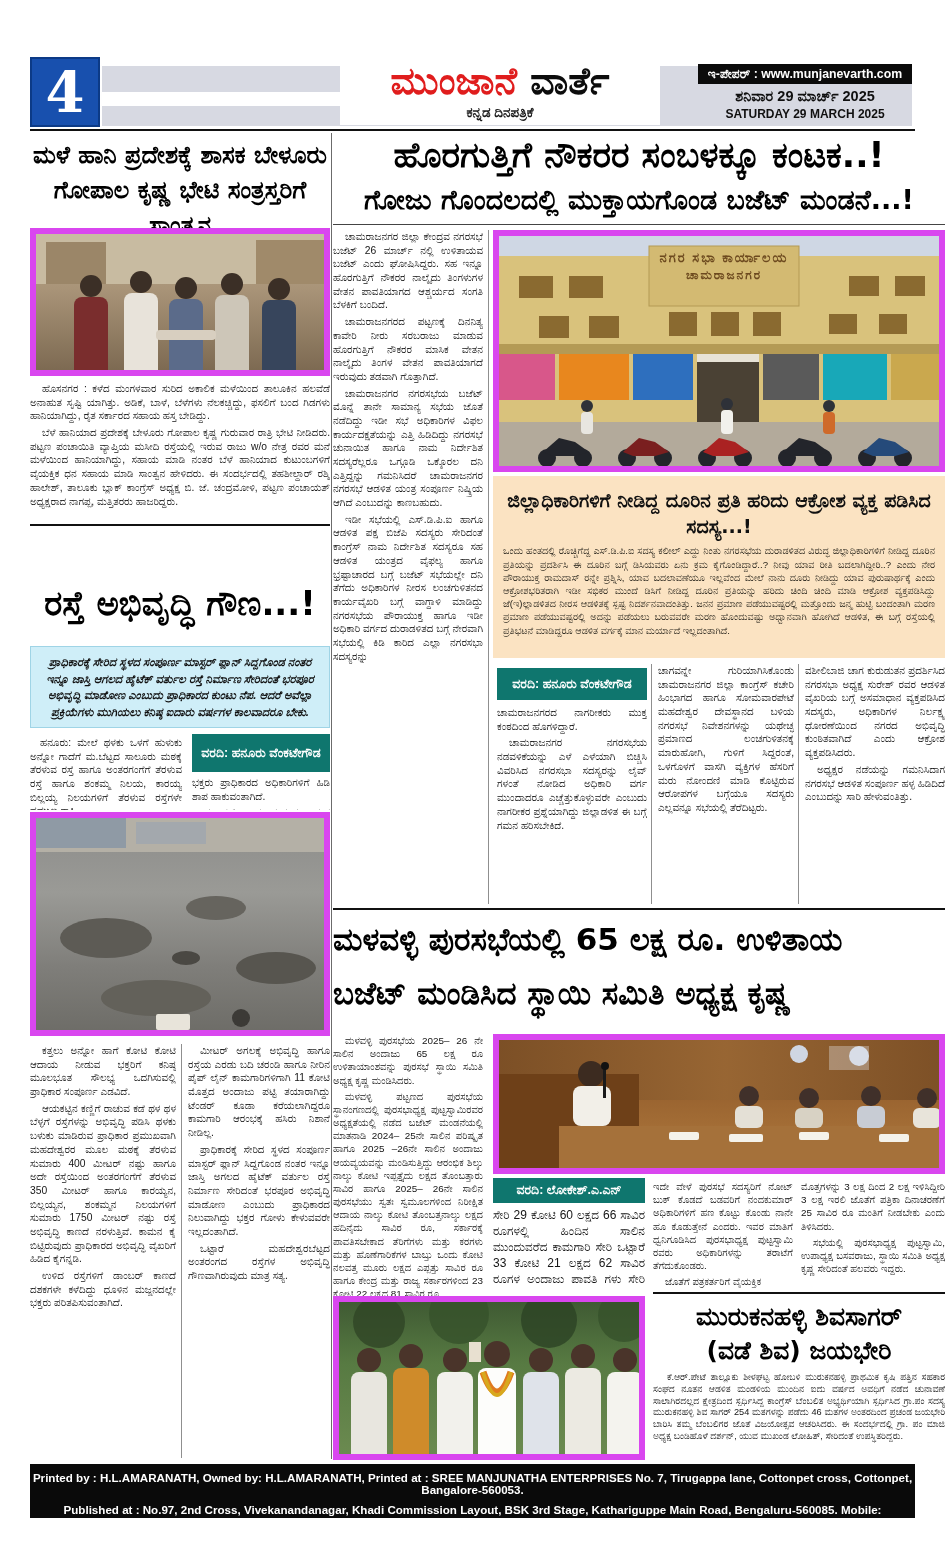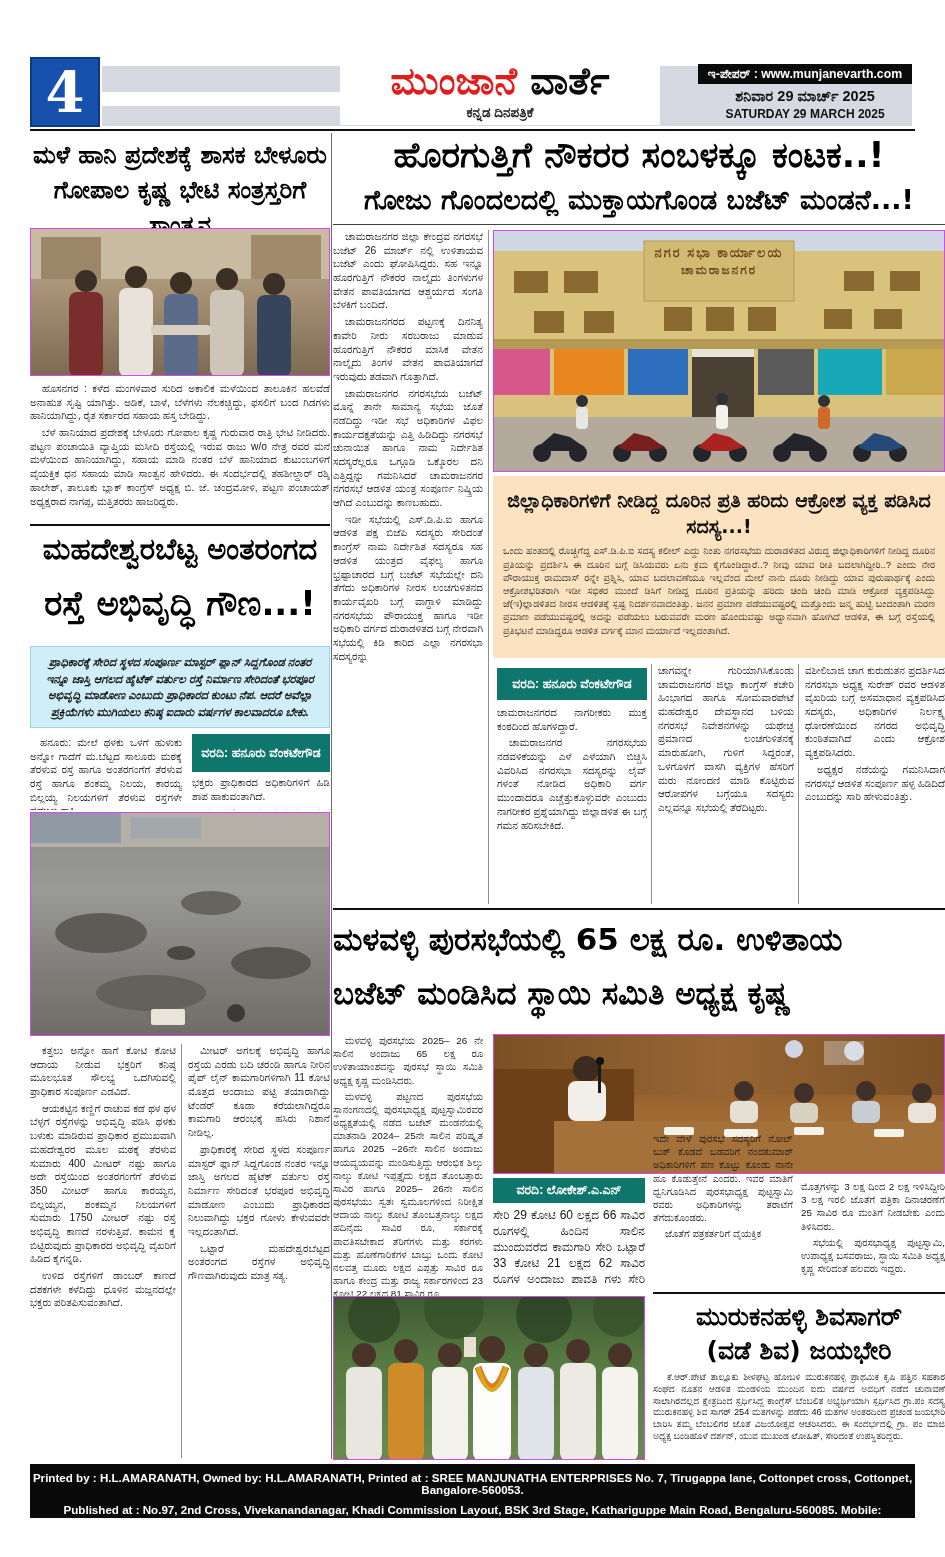--- a/index.html
+++ b/index.html
@@ -6,21 +6,21 @@
   .page{position:relative;width:945px;height:1557px;background:#ffffff;margin:0 auto;
         font-family:"Liberation Sans",sans-serif;color:#111;overflow:hidden;}
   .abs{position:absolute;}
   .bt{font-size:10.3px;line-height:1.33;text-align:justify;color:#151515;overflow:hidden;}
   .bt p{margin:0 0 3px 0;text-indent:12px;}
   .hl{font-weight:bold;color:#000;text-align:center;font-family:"DejaVu Sans",sans-serif;}
   .vline{width:1px;background:#8f8f8f;}
   .hrule{background:#111;}
   .byline{background:#0f766e;color:#fff;font-weight:bold;display:flex;align-items:center;
           justify-content:center;text-align:center;font-size:12.5px;line-height:1.2;padding:2px 4px;box-sizing:border-box;}
-  .photo{overflow:hidden;border:1px solid #d946ef;box-sizing:border-box;}
+  .photo{overflow:hidden;border:6px solid #d946ef;box-sizing:border-box;}
   .standfirst{background:#cfeef8;border:1px solid #9fd4e6;font-style:italic;font-weight:bold;
               font-size:11.4px;line-height:1.45;text-align:center;padding:7px 8px;box-sizing:border-box;}
   .quotebox{background:#fbe3c2;box-sizing:border-box;padding:10px 10px;}
   .quotebox .qt{font-weight:bold;font-size:19px;line-height:1.35;text-align:center;color:#101010;
                 font-family:"DejaVu Sans",sans-serif;margin:2px 0 5px;}
   .quotebox .qb{font-size:9.6px;line-height:1.38;text-align:justify;color:#232018;}
   .footer{background:#0a0a0a;color:#fff;text-align:center;font-weight:bold;
           font-size:11.6px;line-height:1.0;box-sizing:border-box;padding-top:8px;}
   .footer div{margin-bottom:9px;}
   .signline{font-weight:bold;color:#6d4a1f;text-align:center;letter-spacing:2px;}
@@ -76,21 +76,20 @@
       <rect x="120" y="96" width="60" height="10" rx="4" fill="#d8cfc0"></rect>
     </svg>
   </div>
 
   <div class="abs bt" style="left:30px;top:382px;width:300px;height:138px;">
     <p>ಹೊಸನಗರ : ಕಳೆದ ಮಂಗಳವಾರ ಸುರಿದ ಅಕಾಲಿಕ ಮಳೆಯಿಂದ ತಾಲೂಕಿನ ಹಲವೆಡೆ ಅನಾಹುತ ಸೃಷ್ಟಿ ಯಾಗಿತ್ತು. ಅಡಿಕೆ, ಬಾಳೆ, ಬೆಳೆಗಳು ನೆಲಕಚ್ಚಿದ್ದು, ಫಸಲಿಗೆ ಬಂದ ಗಿಡಗಳು ಹಾನಿಯಾಗಿದ್ದು, ರೈತ ಸರ್ಕಾರದ ಸಹಾಯ ಹಸ್ತ ಬೇಡಿದ್ದು.</p>
     <p>ಬೆಳೆ ಹಾನಿಯಾದ ಪ್ರದೇಶಕ್ಕೆ ಬೇಳೂರು ಗೋಪಾಲ ಕೃಷ್ಣ ಗುರುವಾರ ರಾತ್ರಿ ಭೇಟಿ ನೀಡಿದರು. ಪಟ್ಟಣ ಪಂಚಾಯಿತಿ ವ್ಯಾಪ್ತಿಯ ಮಸೀದಿ ರಸ್ತೆಯಲ್ಲಿ ಇರುವ ರಾಜು w/o ನೇತ್ರ ರವರ ಮನೆ ಮಳೆಯಿಂದ ಹಾನಿಯಾಗಿದ್ದು, ಸಹಾಯ ಮಾಡಿ ನಂತರ ಬೆಳೆ ಹಾನಿಯಾದ ಕುಟುಂಬಗಳಿಗೆ ವೈಯಕ್ತಿಕ ಧನ ಸಹಾಯ ಮಾಡಿ ಸಾಂತ್ವನ ಹೇಳಿದರು. ಈ ಸಂದರ್ಭದಲ್ಲಿ ತಹಶೀಲ್ದಾರ್ ರಶ್ಮಿ ಹಾಲೇಶ್, ತಾಲೂಕು ಬ್ಲಾಕ್ ಕಾಂಗ್ರೆಸ್ ಅಧ್ಯಕ್ಷ ಬಿ. ಜೆ. ಚಂದ್ರಮೋಳಿ, ಪಟ್ಟಣ ಪಂಚಾಯತ್ ಅಧ್ಯಕ್ಷರಾದ ನಾಗಪ್ಪ, ಮತ್ತಿತರರು ಹಾಜರಿದ್ದರು.</p>
   </div>
   <div class="abs hrule" style="left:30px;top:524px;width:300px;height:2px;"></div>
 
-  <div class="abs hl" style="left:30px;top:532px;width:300px;font-size:29px;line-height:1.2;">ಮಹದೇಶ್ವರಬೆಟ್ಟ ಅಂತರಂಗದ</div>
   <div class="abs hl" style="left:30px;top:576px;width:300px;font-size:34px;line-height:1.6;">ರಸ್ತೆ ಅಭಿವೃದ್ಧಿ ಗೌಣ...!</div>
 
   <div class="abs standfirst" style="left:30px;top:646px;width:300px;height:82px;">ಪ್ರಾಧಿಕಾರಕ್ಕೆ ಸೇರಿದ ಸ್ಥಳದ ಸಂಪೂರ್ಣ ಮಾಸ್ಟರ್ ಪ್ಲಾನ್ ಸಿದ್ದಗೊಂಡ ನಂತರ ಇನ್ನೂ ಜಾಸ್ತಿ ಆಗಲದ ಹೈಟೆಕ್ ವರ್ತುಲ ರಸ್ತೆ ನಿರ್ಮಾಣ ಸೇರಿದಂತೆ ಭರಪೂರ ಅಭಿವೃದ್ಧಿ ಮಾಡೋಣ ಎಂಬುದು ಪ್ರಾಧಿಕಾರದ ಕುಂಟು ನೆಪ. ಆದರೆ ಅವೆಲ್ಲಾ ಪ್ರಕ್ರಿಯೆಗಳು ಮುಗಿಯಲು ಕನಿಷ್ಠ ಐದಾರು ವರ್ಷಗಳ ಕಾಲವಾದರೂ ಬೇಕು.</div>
 
   <div class="abs bt" style="left:30px;top:736px;width:152px;height:74px;">
     <p style="text-indent:10px;">ಹನೂರು: ಮೇಲೆ ಥಳಕು ಒಳಗೆ ಹುಳುಕು ಅನ್ನೋ ಗಾದೆಗೆ ಮ.ಬೆಟ್ಟದ ಸಾಲೂರು ಮಠಕ್ಕೆ ತೆರಳುವ ರಸ್ತೆ ಹಾಗೂ ಅಂತರಗಂಗೆಗೆ ತೆರಳುವ ರಸ್ತೆ ಹಾಗೂ ಶಂಕಮ್ಮ ನಿಲಯ, ಕಾರಯ್ಯ ಬಿಲ್ಲಯ್ಯ ನಿಲಯಗಳಿಗೆ ತೆರಳುವ ರಸ್ತೆಗಳೇ ಪ್ರಮುಖ ಸಾಕ್ಷಿ.</p>
   </div>
   <div class="abs byline" style="left:192px;top:734px;width:138px;height:38px;">ವರದಿ: ಹನೂರು ವೆಂಕಟೇಗೌಡ</div>
   <div class="abs bt" style="left:192px;top:776px;width:138px;height:34px;">
     <p style="text-indent:0;">ಭಕ್ತರು ಪ್ರಾಧಿಕಾರದ ಅಧಿಕಾರಿಗಳಿಗೆ ಹಿಡಿ ಶಾಪ ಹಾಕುವಂತಾಗಿದೆ.</p>
@@ -272,21 +271,21 @@
          <circle cx="428" cy="58" r="10" fill="#40302a"></circle>
           <rect x="414" y="68" width="28" height="20" rx="6" fill="#e8e4da"></rect>
         </g>
     </svg>
   </div>
 
   <div class="abs byline" style="left:493px;top:1178px;width:152px;height:25px;">ವರದಿ: ಲೋಕೇಶ್.ಎ.ಎನ್</div>
   <div class="abs bt" style="left:493px;top:1208px;width:152px;height:82px;font-size:12px;">
     <p style="text-indent:0;">ಸೇರಿ 29 ಕೋಟಿ 60 ಲಕ್ಷದ 66 ಸಾವಿರ ರೂಗಳಲ್ಲಿ ಹಿಂದಿನ ಸಾಲಿನ ಮುಂದುವರೆದ ಕಾಮಗಾರಿ ಸೇರಿ ಒಟ್ಟಾರೆ 33 ಕೋಟಿ 21 ಲಕ್ಷದ 62 ಸಾವಿರ ರೂಗಳ ಅಂದಾಜು ಪಾವತಿ ಗಳು ಸೇರಿ 65 ಲಕ್ಷ ರೂ ಉಳಿತಾಯ ಬಜೆಟ್ ಮಂಡಿಸುತ್ತೇನೆ ಎಂದರು.</p>
   </div>
-  <div class="abs bt" style="left:653px;top:1132px;width:140px;height:110px;font-size:9.9px;">
+  <div class="abs bt" style="left:653px;top:1180px;width:140px;height:110px;font-size:9.9px;">
     <p style="text-indent:0;">ಇದೇ ವೇಳೆ ಪುರಸಭೆ ಸದಸ್ಯರಿಗೆ ನೋಟ್ ಬುಕ್ ಕೊಡದೆ ಬಡವರಿಗೆ ನಂದಕುಮಾರ್ ಅಧಿಕಾರಿಗಳಿಗೆ ಹಣ ಕೊಟ್ಟು ಕೊಂಡು ನಾನೇ ಹೂ ಕೊಡುತ್ತೇನೆ ಎಂದರು. ಇವರ ಮಾತಿಗೆ ಧ್ವನಿಗೂಡಿಸಿದ ಪುರಸಭಾಧ್ಯಕ್ಷ ಪುಟ್ಟಸ್ವಾಮಿ ರವರು ಅಧಿಕಾರಿಗಳನ್ನು ತರಾಟೆಗೆ ತೆಗೆದುಕೊಂಡರು.</p>
     <p>ಜೊತೆಗೆ ಪತ್ರಕರ್ತರಿಗೆ ವೈಯಕ್ತಿಕ</p>
   </div>
   <div class="abs bt" style="left:801px;top:1180px;width:144px;height:110px;font-size:9.9px;">
     <p style="text-indent:0;">ಮೊತ್ತಗಳನ್ನು 3 ಲಕ್ಷ ದಿಂದ 2 ಲಕ್ಷ ಇಳಿಸಿದ್ದೀರಿ 3 ಲಕ್ಷ ಇರಲಿ ಜೊತೆಗೆ ಪತ್ರಿಕಾ ದಿನಾಚರಣೆಗೆ 25 ಸಾವಿರ ರೂ ಮಂತಿಗೆ ನೀಡಬೇಕು ಎಂದು ತಿಳಿಸಿದರು.</p>
     <p>ಸಭೆಯಲ್ಲಿ ಪುರಸಭಾಧ್ಯಕ್ಷ ಪುಟ್ಟಸ್ವಾಮಿ, ಉಪಾಧ್ಯಕ್ಷ ಬಸವರಾಜು, ಸ್ಥಾಯಿ ಸಮಿತಿ ಅಧ್ಯಕ್ಷ ಕೃಷ್ಣ ಸೇರಿದಂತೆ ಹಲವರು ಇದ್ದರು.</p>
   </div>
 
   <div class="abs photo" style="left:333px;top:1296px;width:312px;height:164px;background:linear-gradient(180deg,#3f5a33 0%,#577a42 40%,#6b8a50 100%);">
     <svg width="312" height="164" viewBox="0 0 312 164">

